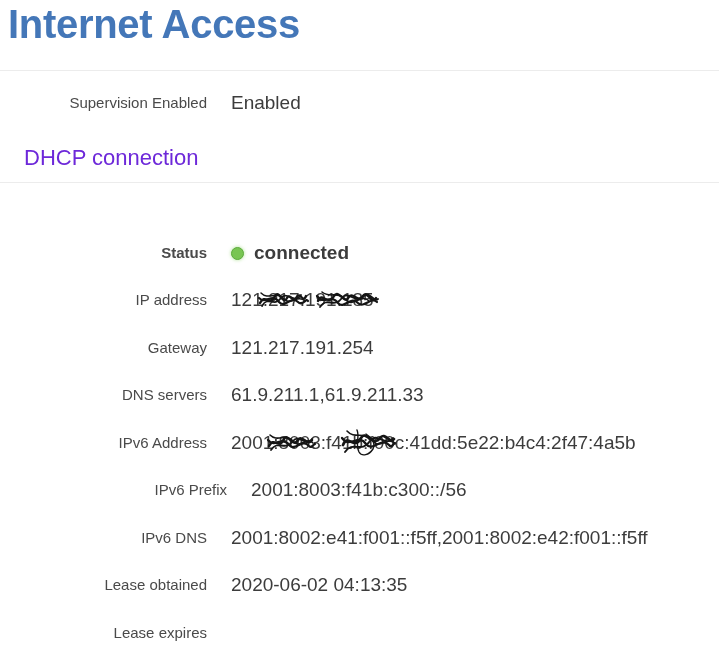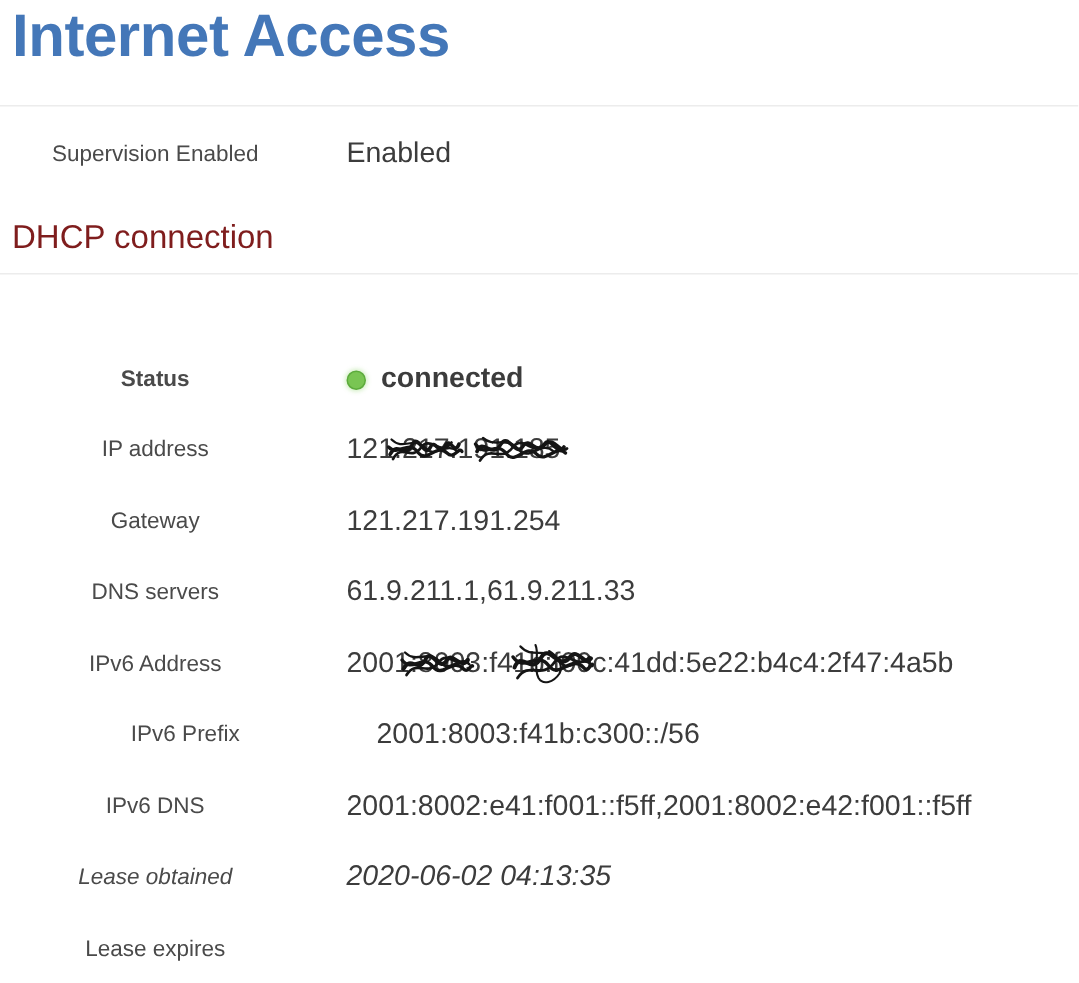--- a/index.html
+++ b/index.html
@@ -31,40 +31,40 @@
     left: 0;
     width: 719px;
     height: 1px;
     background: #ececec;
   }
   .rule-top { top: 70px; }
   .rule-mid { top: 182px; }
 
   .section-title {
     position: absolute;
-    left: 8px;
+    left: 24px;
     top: 143px;
     font-size: 22px;
     font-weight: normal;
-    color: #7f1d1d;
+    color: #6d28d9;
     line-height: 30px;
     white-space: nowrap;
   }
 
   .form-row {
     position: absolute;
     left: 0;
     width: 719px;
     height: 24px;
     display: flex;
     align-items: center;
   }
   .row-label {
     width: 207px;
-    text-align: center;
+    text-align: right;
     font-size: 15px;
     color: #4a4a4a;
     line-height: 24px;
     white-space: nowrap;
     padding-right: 0;
   }
   .row-value {
     margin-left: 24px;
     font-size: 19px;
     color: #3c3c3c;
@@ -177,20 +177,20 @@
 <div class="form-row" style="top:478px;padding-left:20px;">
   <div class="row-label">IPv6 Prefix</div>
   <div class="row-value">2001:8003:f41b:c300::/56</div>
 </div>
 
 <div class="form-row" style="top:526px;">
   <div class="row-label">IPv6 DNS</div>
   <div class="row-value">2001:8002:e41:f001::f5ff,2001:8002:e42:f001::f5ff</div>
 </div>
 
-<div class="form-row" style="top:573px;font-style:italic;">
+<div class="form-row" style="top:573px;">
   <div class="row-label">Lease obtained</div>
   <div class="row-value">2020-06-02 04:13:35</div>
 </div>
 
 <div class="form-row" style="top:621px;">
   <div class="row-label">Lease expires</div>
 </div>
 
 </body></html>

